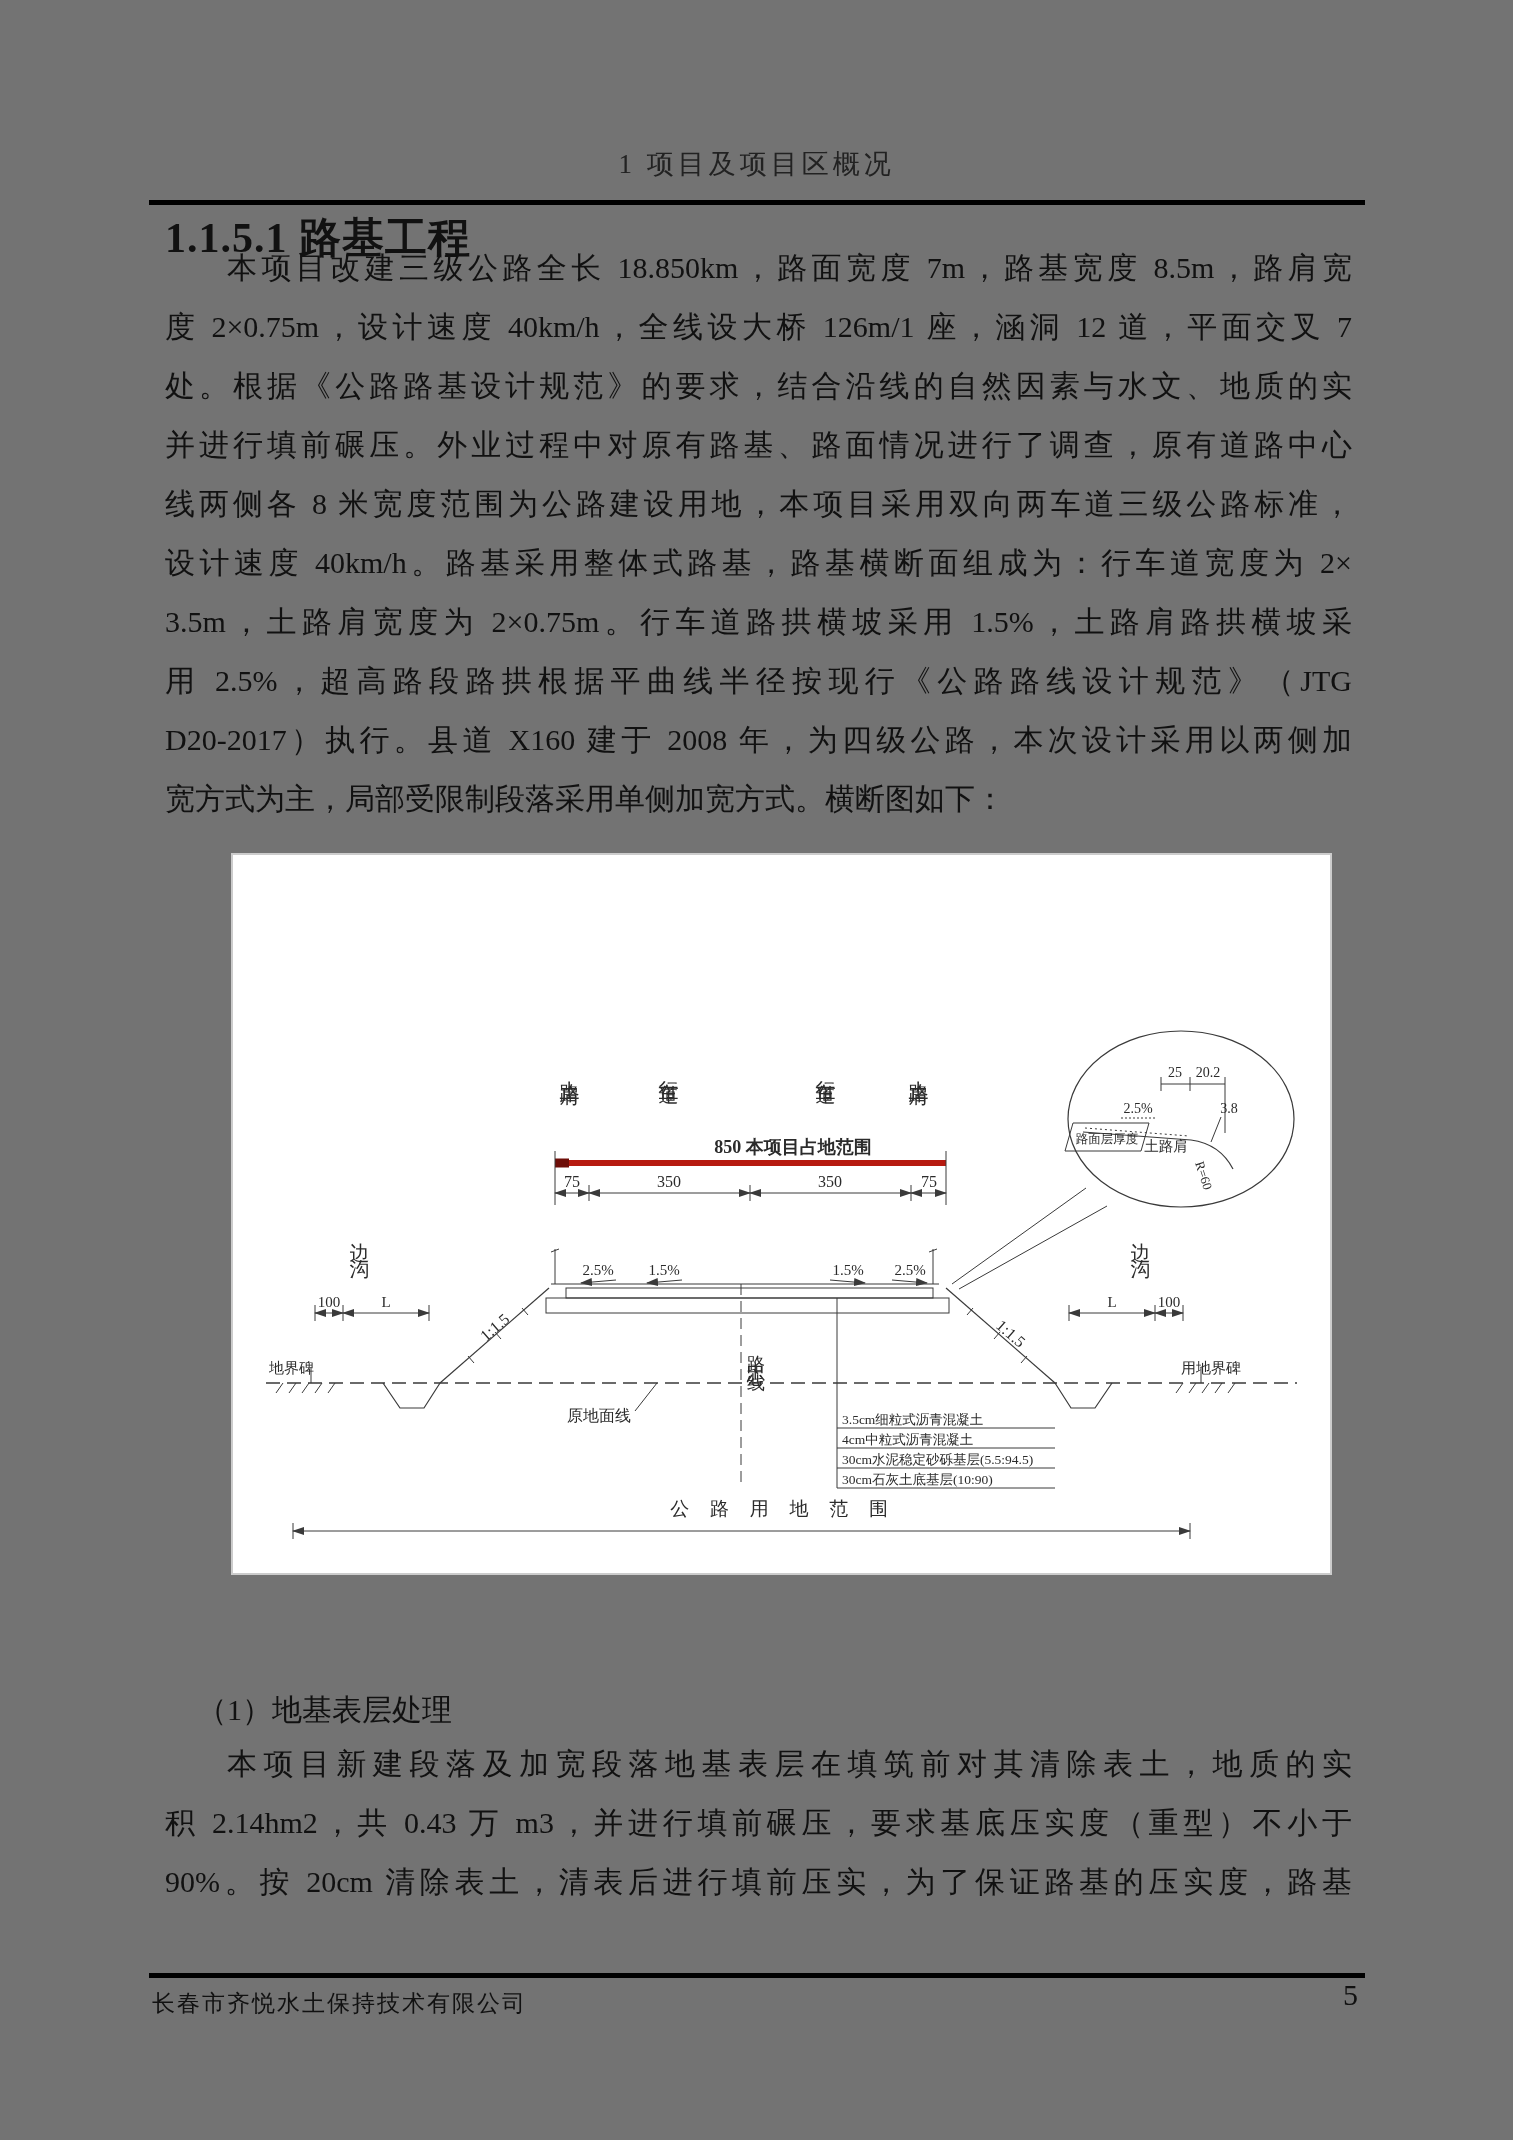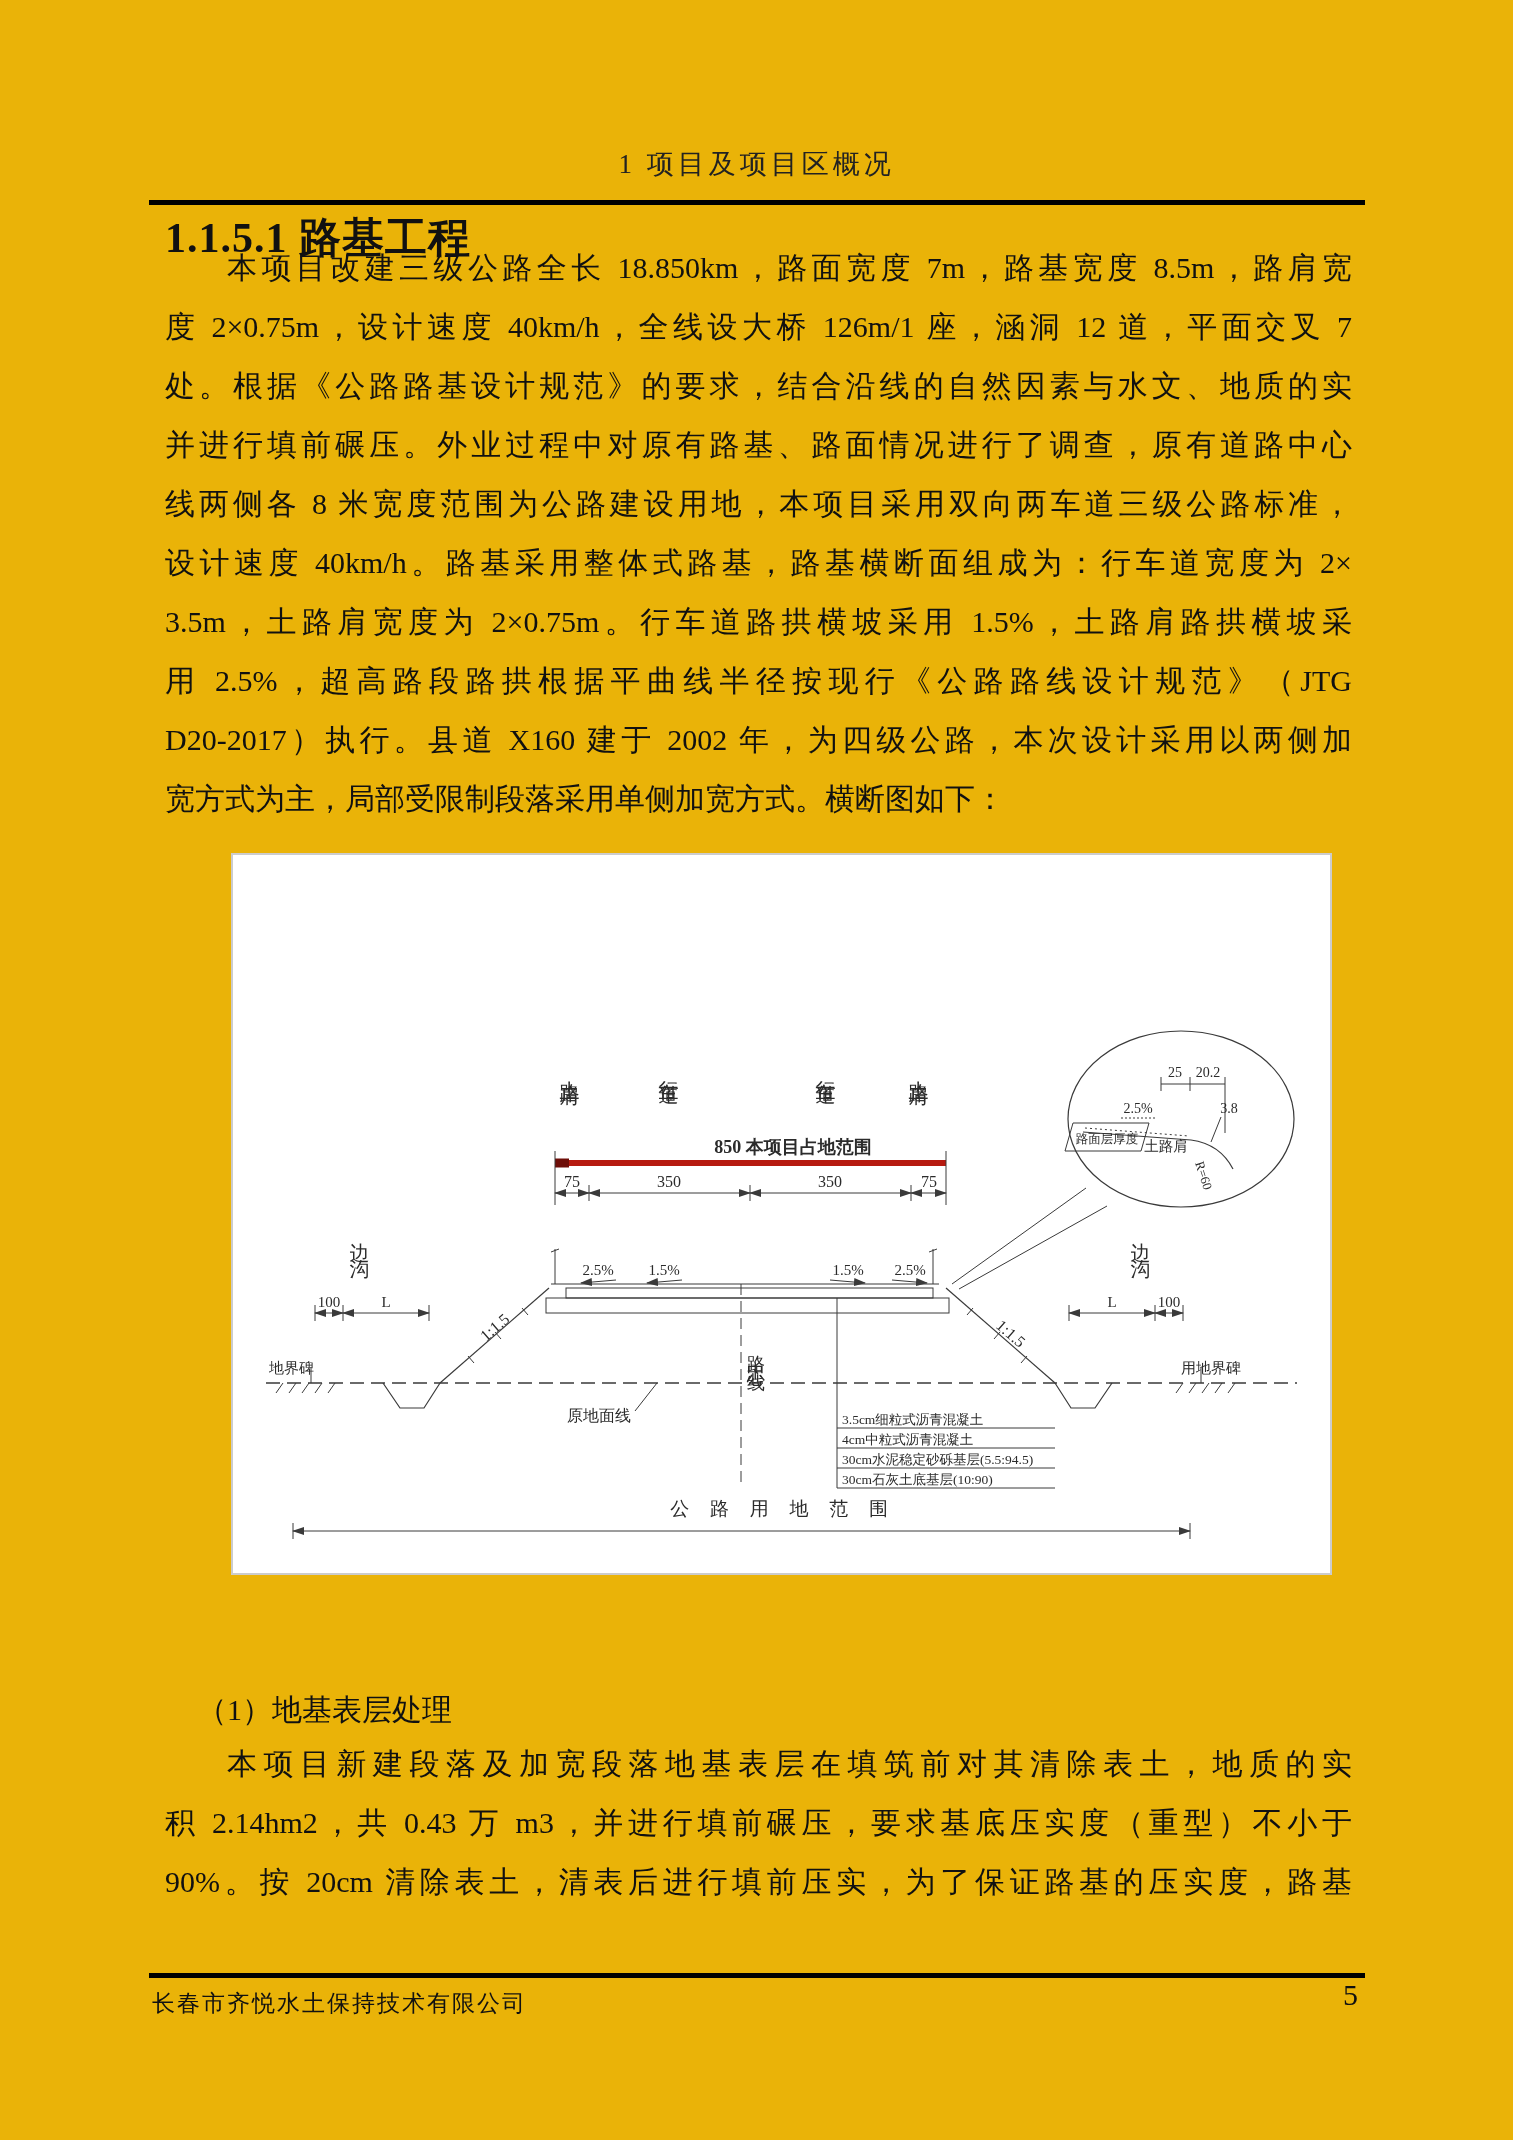--- a/index.html
+++ b/index.html
@@ -1,17 +1,17 @@
 <!DOCTYPE html>
 <html><head>
 <meta charset="utf-8">
 <style>
   html,body{margin:0;padding:0;background:#888;}
   .page{
-    position:relative;width:1513px;height:2140px;background:#eab308;
+    position:relative;width:1513px;height:2140px;background:#737373;
     font-family:"Liberation Serif","DejaVu Serif","DejaVu Sans",serif;
     color:#111;overflow:hidden;margin:0 auto;
   }
   .header-title{
     position:absolute;top:146px;left:0;width:100%;
     text-align:center;font-size:27px;letter-spacing:4px;color:#222;
   }
   .header-rule{position:absolute;top:200px;left:149px;width:1216px;height:5px;background:#000;}
   .section-heading{
     position:absolute;top:210px;left:165px;font-size:42px;font-weight:bold;letter-spacing:1px;
@@ -53,21 +53,21 @@
 
   <div class="para para1">
     <div class="jline indent">本项目改建三级公路全长 18.850km，路面宽度 7m，路基宽度 8.5m，路肩宽</div>
     <div class="jline">度 2×0.75m，设计速度 40km/h，全线设大桥 126m/1 座，涵洞 12 道，平面交叉 7</div>
     <div class="jline">处。根据《公路路基设计规范》的要求，结合沿线的自然因素与水文、地质的实</div>
     <div class="jline">并进行填前碾压。外业过程中对原有路基、路面情况进行了调查，原有道路中心</div>
     <div class="jline">线两侧各 8 米宽度范围为公路建设用地，本项目采用双向两车道三级公路标准，</div>
     <div class="jline">设计速度 40km/h。路基采用整体式路基，路基横断面组成为：行车道宽度为 2×</div>
     <div class="jline">3.5m，土路肩宽度为 2×0.75m。行车道路拱横坡采用 1.5%，土路肩路拱横坡采</div>
     <div class="jline">用 2.5%，超高路段路拱根据平曲线半径按现行《公路路线设计规范》（JTG</div>
-    <div class="jline">D20-2017）执行。县道 X160 建于 2002 年，为四级公路，本次设计采用以两侧加</div>
+    <div class="jline">D20-2017）执行。县道 X160 建于 2008 年，为四级公路，本次设计采用以两侧加</div>
     <div class="nline">宽方式为主，局部受限制段落采用单侧加宽方式。横断图如下：</div>
   </div>
 
   <div class="figure-box">
     <svg viewBox="0 0 1097 718">
       <defs>
         <marker id="arrL" markerWidth="12" markerHeight="8" refX="1" refY="4" orient="auto">
           <path d="M12,0 L0,4 L12,8 z" fill="#3a3a3a"></path>
         </marker>
         <marker id="arrR" markerWidth="12" markerHeight="8" refX="11" refY="4" orient="auto">

